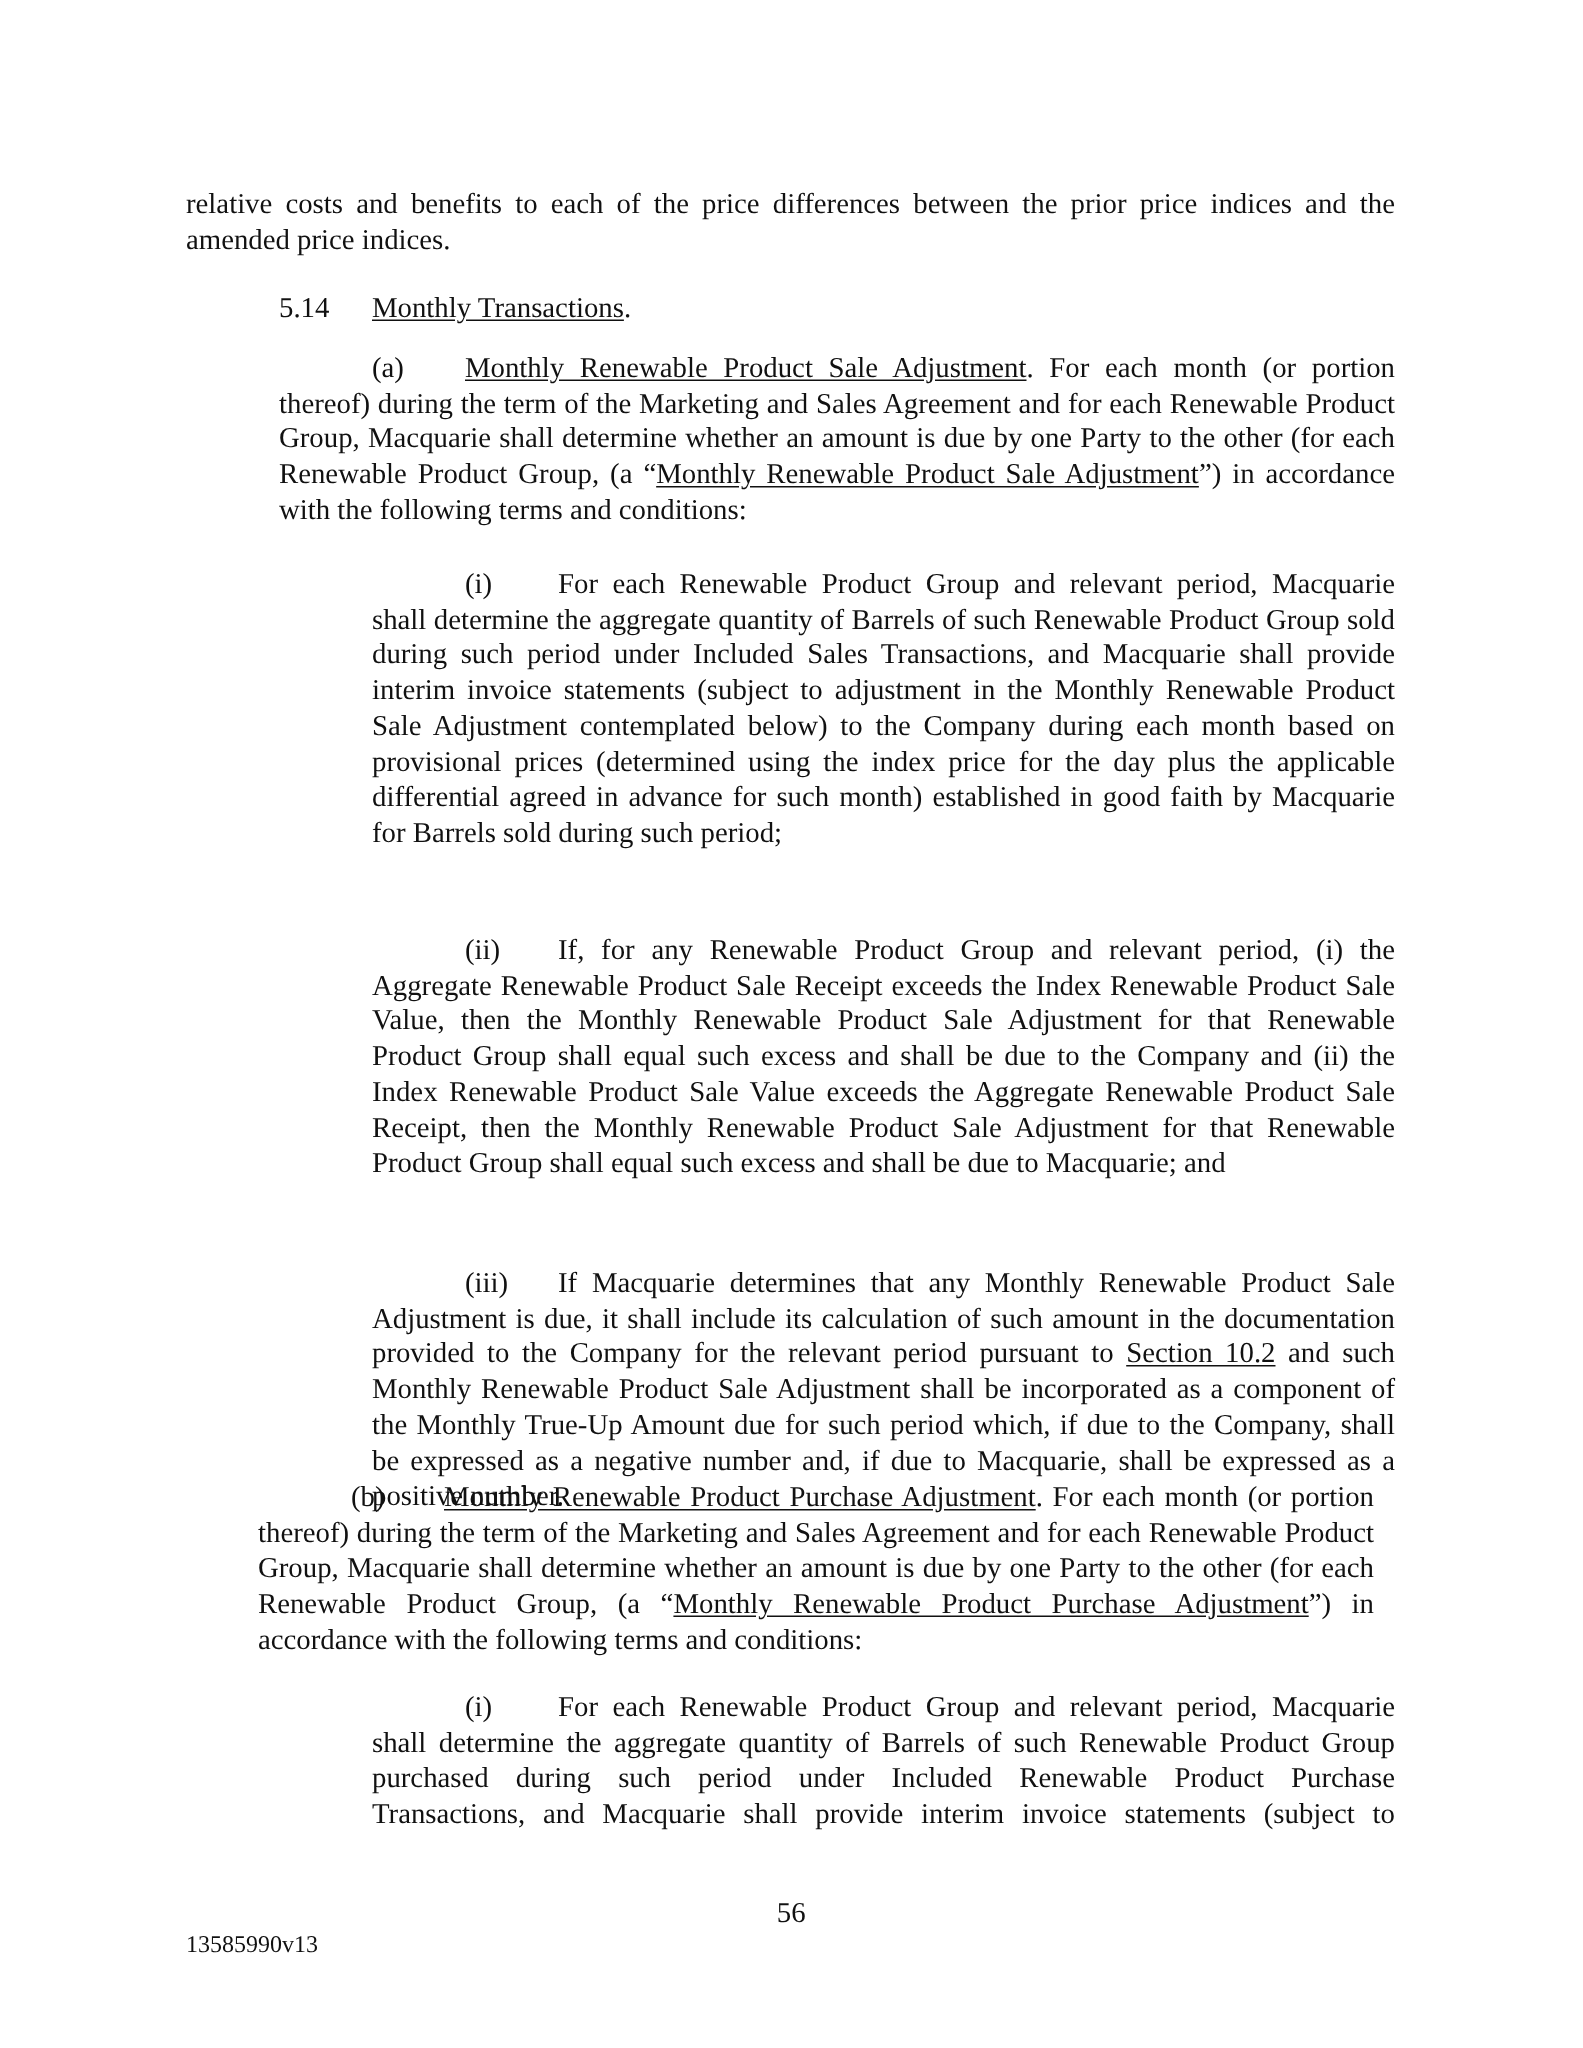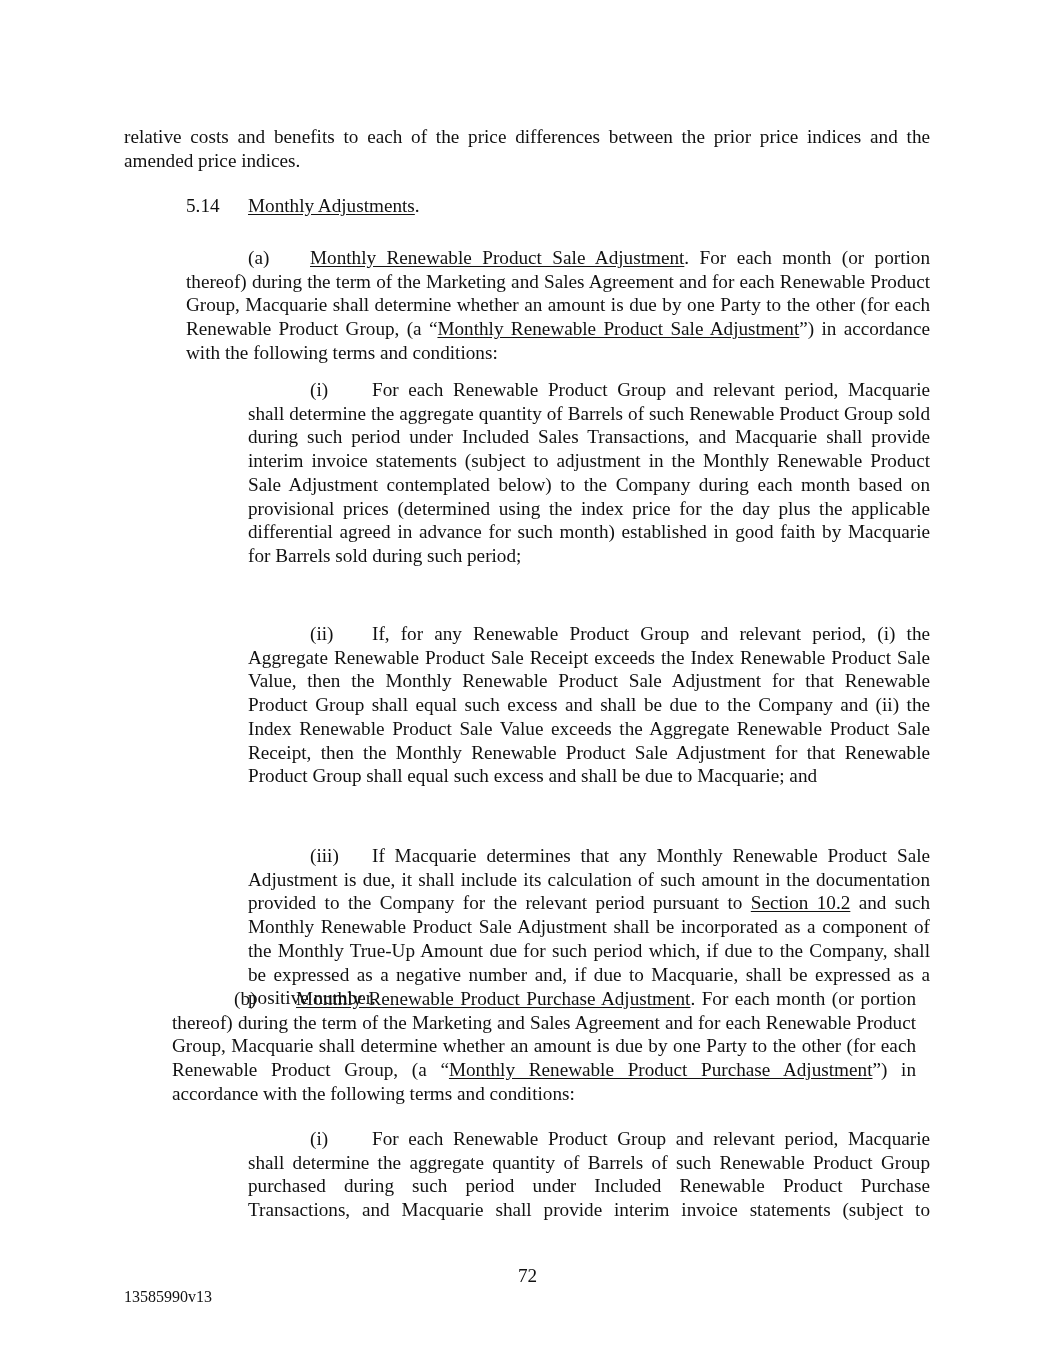--- a/index.html
+++ b/index.html
@@ -14,47 +14,47 @@
     font-size: 19.2px;
     line-height: 23.7px;
     text-align: justify;
     margin: 0;
   }
   .u { text-decoration: underline; text-underline-offset: 2px; }
   .lbl { display: inline-block; }
   #p-cont { left: 124px; top: 125px; width: 806px; }
   #p-head { left: 186px; top: 194px; width: 744px; text-align: left; }
   #p-head .num { display: inline-block; width: 62px; }
-  #p-a { left: 186px; top: 246px; width: 744px; text-indent: 62px; }
+  #p-a { left: 186px; top: 234px; width: 744px; text-indent: 62px; }
   #p-a .lbl { width: 62px; text-indent: 0; }
   #p-a-i { left: 248px; top: 378px; width: 682px; text-indent: 62px; }
   #p-a-ii { left: 248px; top: 589px; width: 682px; text-indent: 62px; margin-top: 33px; }
   #p-a-iii { left: 248px; top: 844px; width: 682px; text-indent: 62px; }
   #p-b { left: 172px; top: 987px; width: 744px; text-indent: 62px; }
   #p-b-i { left: 248px; top: 1127px; width: 682px; text-indent: 62px; }
   .sub .lbl { width: 62px; text-indent: 0; }
   #page-number { position: absolute; left: 0; width: 1055px; top: 1265px; text-align: center; font-size: 19.2px; }
   #doc-id { position: absolute; left: 124px; top: 1288px; font-size: 16px; }
 </style>
 </head>
 <body>
 
 <div class="page">
 
   <p class="p" id="p-cont">relative costs and benefits to each of the price differences between the prior price indices and the amended price indices.</p>
 
-  <p class="p" id="p-head"><span class="num">5.14</span><span class="u">Monthly Adjustments</span><span>.</span></p>
+  <p class="p" id="p-head"><span class="num">5.14</span><span class="u">Monthly Transactions</span><span>.</span></p>
 
   <p class="p" id="p-a"><span class="lbl">(a)</span><span class="u">Monthly Renewable Product Sale Adjustment</span><span>.  For each month (or portion thereof) during the term of the Marketing and Sales Agreement and for each Renewable Product Group, Macquarie shall determine whether an amount is due by one Party to the other (for each Renewable Product Group, (a “</span><span class="u">Monthly Renewable Product Sale Adjustment</span><span>”) in accordance with the following terms and conditions:</span></p>
 
   <p class="p sub" id="p-a-i"><span class="lbl">(i)</span><span>For each Renewable Product Group and relevant period, Macquarie shall determine the aggregate quantity of Barrels of such Renewable Product Group sold during such period under Included Sales Transactions, and Macquarie shall provide interim invoice statements (subject to adjustment in the Monthly Renewable Product Sale Adjustment contemplated below) to the Company during each month based on provisional prices (determined using the index price for the day plus the applicable differential agreed in advance for such month) established in good faith by Macquarie for Barrels sold during such period;</span></p>
 
   <p class="p sub" id="p-a-ii"><span class="lbl">(ii)</span><span>If, for any Renewable Product Group and relevant period, (i) the Aggregate Renewable Product Sale Receipt exceeds the Index Renewable Product Sale Value, then the Monthly Renewable Product Sale Adjustment for that Renewable Product Group shall equal such excess and shall be due to the Company and (ii) the Index Renewable Product Sale Value exceeds the Aggregate Renewable Product Sale Receipt, then the Monthly Renewable Product Sale Adjustment for that Renewable Product Group shall equal such excess and shall be due to Macquarie; and</span></p>
 
   <p class="p sub" id="p-a-iii"><span class="lbl">(iii)</span><span>If Macquarie determines that any Monthly Renewable Product Sale Adjustment is due, it shall include its calculation of such amount in the documentation provided to the Company for the relevant period pursuant to </span><span class="u">Section 10.2</span><span> and such Monthly Renewable Product Sale Adjustment shall be incorporated as a component of the Monthly True-Up Amount due for such period which, if due to the Company, shall be expressed as a negative number and, if due to Macquarie, shall be expressed as a positive number.</span></p>
 
   <p class="p" id="p-b"><span class="lbl" style="width:62px;text-indent:0;">(b)</span><span class="u">Monthly Renewable Product Purchase Adjustment</span><span>.  For each month (or portion thereof) during the term of the Marketing and Sales Agreement and for each Renewable Product Group, Macquarie shall determine whether an amount is due by one Party to the other (for each Renewable Product Group, (a “</span><span class="u">Monthly Renewable Product Purchase Adjustment</span><span>”) in accordance with the following terms and conditions:</span></p>
 
   <p class="p sub" id="p-b-i" style="text-align-last: justify;"><span class="lbl">(i)</span><span>For each Renewable Product Group and relevant period, Macquarie shall determine the aggregate quantity of Barrels of such Renewable Product Group purchased during such period under Included Renewable Product Purchase Transactions, and Macquarie shall provide interim invoice statements (subject to</span></p>
 
-  <div id="page-number">72</div>
+  <div id="page-number">56</div>
   <div id="doc-id">13585990v13</div>
 </div>
 
 </body></html>

